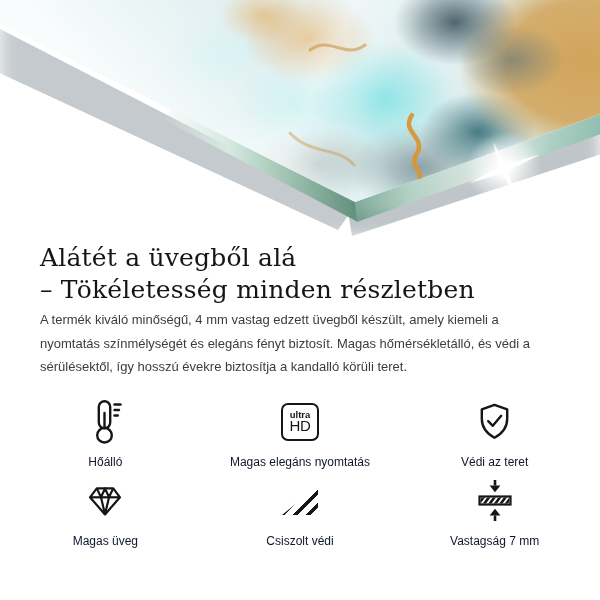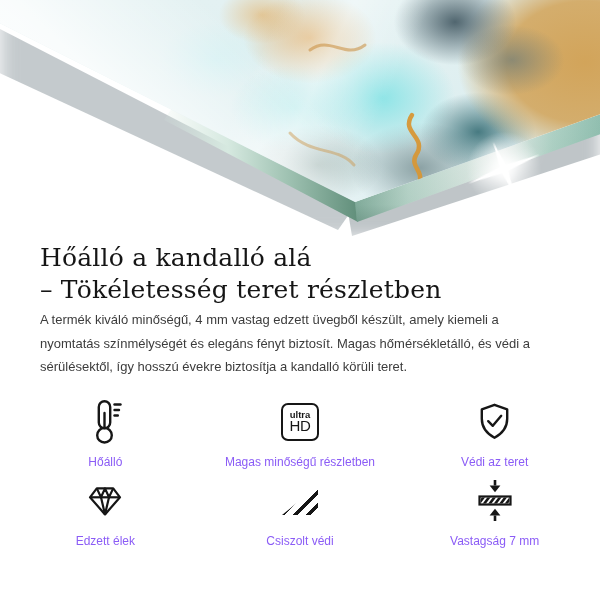--- a/index.html
+++ b/index.html
@@ -60,21 +60,21 @@
   }
   .desc{
     margin:2px 40px 0 40px;width:516px;
     font-size:13px;line-height:23.5px;color:#3c3c3c;
   }
 
   
   .features{display:grid;grid-template-columns:repeat(3,1fr);padding:0 8px;row-gap:8px;margin-top:20px;}
   .feature-cell{display:flex;flex-direction:column;align-items:center;}
   .feature-icon{height:46px;display:flex;align-items:center;justify-content:center;}
-  .feature-label{margin-top:10px;font-size:12px;line-height:15px;color:#8b5cf6;text-align:center;}
+  .feature-label{margin-top:10px;font-size:12px;line-height:15px;color:#0f172a;text-align:center;}
 
   .uhd-box{width:34px;height:34px;border:2.6px solid #161616;border-radius:7px;
     display:inline-flex;flex-direction:column;align-items:center;justify-content:center;background:#fff;}
   .uhd-top{font-size:9.5px;font-weight:700;line-height:1;color:#161616;}
   .uhd-hd{font-size:15px;font-weight:400;line-height:.95;color:#161616;letter-spacing:-.3px;}
 
   .stripes{width:36px;height:29px;display:inline-block;
     background:repeating-linear-gradient(135deg,#161616 0 3.8px,rgba(0,0,0,0) 3.8px 9.2px);
     clip-path:polygon(0 100%,100% 0,100% 100%);}
 </style>
@@ -95,22 +95,22 @@
         <path d="M40,118 C60,140 90,132 104,150" fill="none" stroke="rgba(205,148,70,.45)" stroke-width="3" stroke-linecap="round"></path>
       </svg>
     </div>
     <div class="sparkle-glow"></div>
     <svg class="sparkle" viewBox="0 0 82 82">
       <path d="M41,12 L44.3,37.7 L80,41 L44.3,44.3 L41,70 L37.7,44.3 L2,41 L37.7,37.7 Z" fill="#ffffff"></path>
     </svg>
   </div>
 
   <h1 class="title">
-    <span>Hőálló a kandalló alá</span><br>
-    <span>– Tökéletesség teret részletben</span>
+    <span>Alátét a üvegből alá</span><br>
+    <span>– Tökéletesség minden részletben</span>
   </h1>
 
   <p class="desc">A termék kiváló minőségű, 4 mm vastag edzett üvegből készült, amely kiemeli a nyomtatás színmélységét és elegáns fényt biztosít. Magas hőmérsékletálló, és védi a sérülésektől, így hosszú évekre biztosítja a kandalló körüli teret.</p>
 
   <div class="features">
       <div class="feature-cell">
         <div class="feature-icon">
     <svg width="34" height="46" viewBox="0 0 34 46">
       <g fill="none" stroke="#161616" stroke-width="2.4" stroke-linecap="round">
         <rect x="10.8" y="2.2" width="11.4" height="27" rx="5.7"></rect>
@@ -124,21 +124,21 @@
         </div>
         <div class="feature-label">Hőálló</div>
       </div>
       <div class="feature-cell">
         <div class="feature-icon">
           <span class="uhd-box">
             <span class="uhd-top">ultra</span>
             <span class="uhd-hd">HD</span>
           </span>
         </div>
-        <div class="feature-label">Magas minőségű részletben</div>
+        <div class="feature-label">Magas elegáns nyomtatás</div>
       </div>
       <div class="feature-cell">
         <div class="feature-icon">
     <svg width="37" height="40" viewBox="0 0 37 40">
       <g fill="none" stroke="#161616" stroke-width="2.4" stroke-linecap="round" stroke-linejoin="round">
         <path d="M18.5 2.8 L31.2 7.4 V16.8 C31.2 25.8 26.2 31.6 18.5 35.8 C10.8 31.6 5.8 25.8 5.8 16.8 V7.4 Z"></path>
         <polyline points="12.2,19.2 16.8,23.8 25.2,13.8"></polyline>
       </g>
     </svg>
         </div>
@@ -148,21 +148,21 @@
         <div class="feature-icon">
     <svg width="38" height="32" viewBox="0 0 38 32">
       <g fill="none" stroke="#161616" stroke-width="2.2" stroke-linejoin="round">
         <path d="M4 12.3 L10.8 3.4 H27.2 L34 12.3 L19 29.4 Z"></path>
         <line x1="4" y1="12.3" x2="34" y2="12.3"></line>
         <path d="M10.8 3.4 L15 12.3 L19 3.4 L23 12.3 L27.2 3.4"></path>
         <path d="M15 12.3 L19 29.4 M23 12.3 L19 29.4"></path>
       </g>
     </svg>
         </div>
-        <div class="feature-label">Edzett élek</div>
+        <div class="feature-label">Magas üveg</div>
       </div>
       <div class="feature-cell">
         <div class="feature-icon">
     <span class="stripes"></span>
         </div>
         <div class="feature-label">Csiszolt védi</div>
       </div>
       <div class="feature-cell">
         <div class="feature-icon">
     <svg width="38" height="43" viewBox="0 0 38 43">

